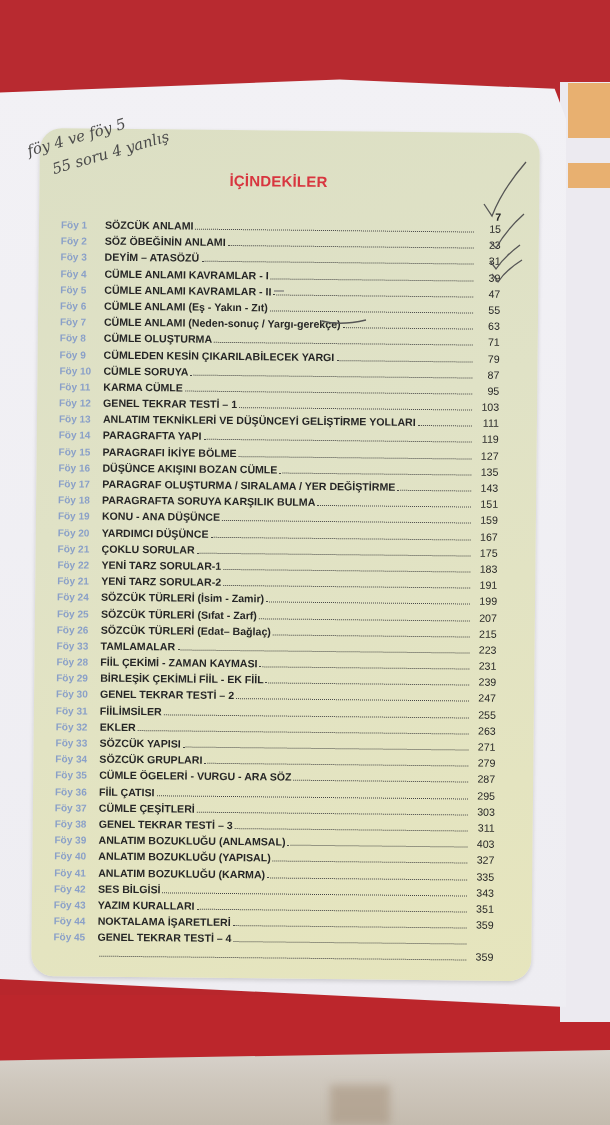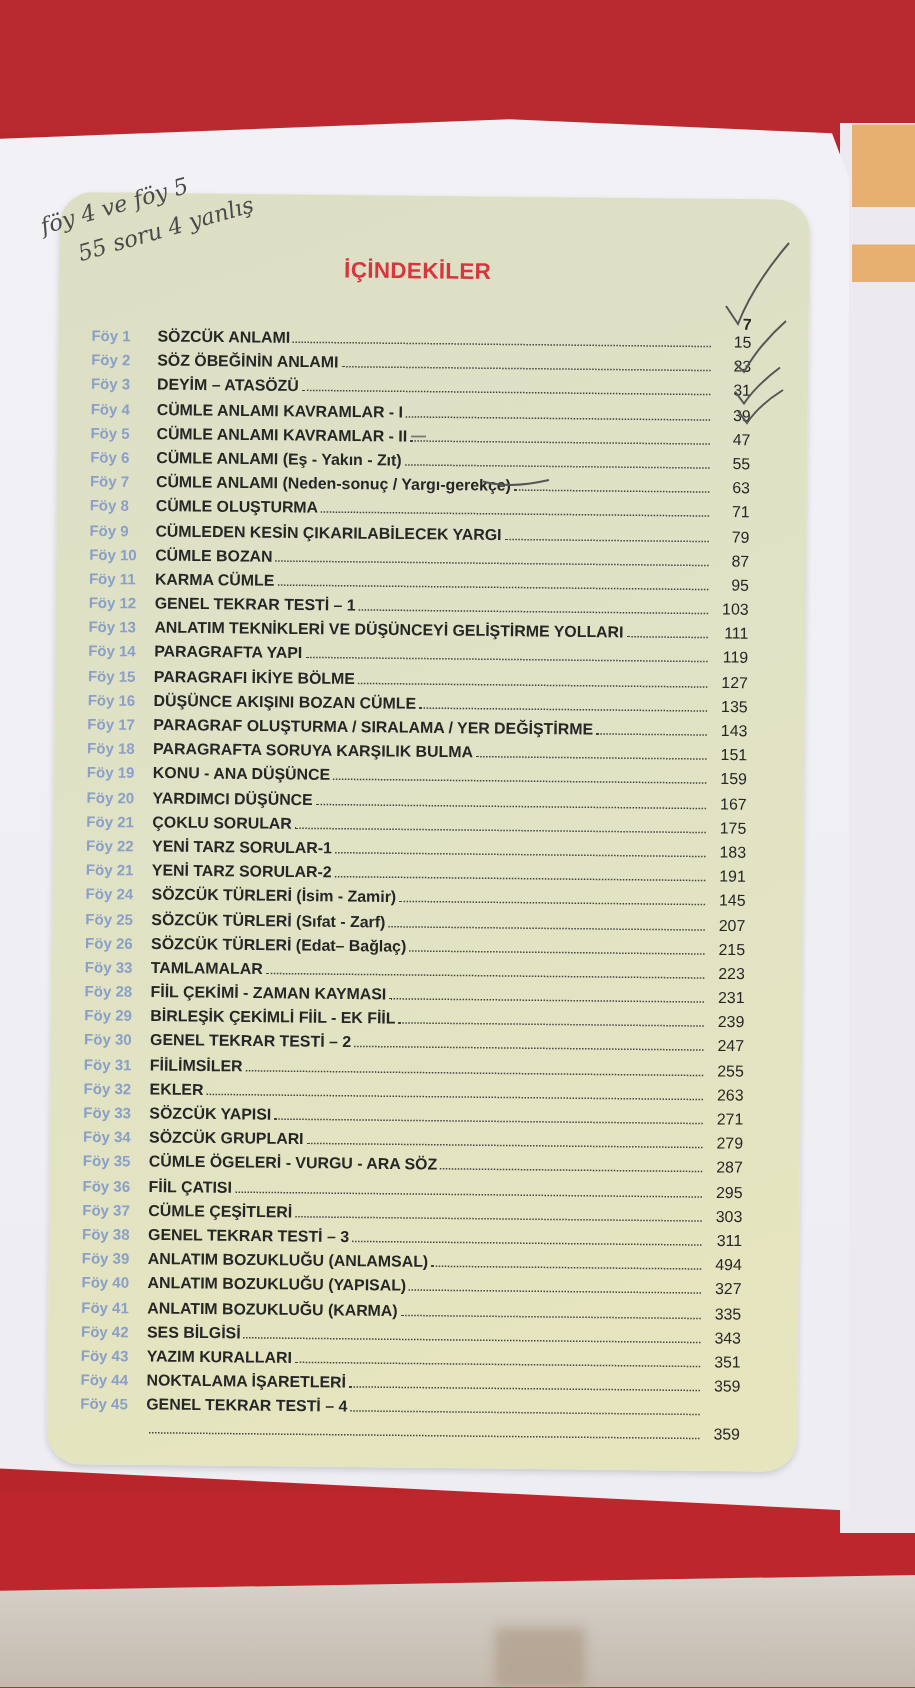--- a/index.html
+++ b/index.html
@@ -120,21 +120,21 @@
     <span class="pg">71</span>
   </div>
       <div class="toc-row">
     <span class="foy">Föy 9</span>
     <span class="title">CÜMLEDEN KESİN ÇIKARILABİLECEK YARGI</span>
     <span class="dots"></span>
     <span class="pg">79</span>
   </div>
       <div class="toc-row">
     <span class="foy">Föy 10</span>
-    <span class="title">CÜMLE BOZAN</span>
+    <span class="title">CÜMLE SORUYA</span>
     <span class="dots"></span>
     <span class="pg">87</span>
   </div>
       <div class="toc-row">
     <span class="foy">Föy 11</span>
     <span class="title">KARMA CÜMLE</span>
     <span class="dots"></span>
     <span class="pg">95</span>
   </div>
       <div class="toc-row">
@@ -206,21 +206,21 @@
       <div class="toc-row">
     <span class="foy">Föy 21</span>
     <span class="title">YENİ TARZ SORULAR-2</span>
     <span class="dots"></span>
     <span class="pg">191</span>
   </div>
       <div class="toc-row">
     <span class="foy">Föy 24</span>
     <span class="title">SÖZCÜK TÜRLERİ (İsim - Zamir)</span>
     <span class="dots"></span>
-    <span class="pg">145</span>
+    <span class="pg">199</span>
   </div>
       <div class="toc-row">
     <span class="foy">Föy 25</span>
     <span class="title">SÖZCÜK TÜRLERİ (Sıfat - Zarf)</span>
     <span class="dots"></span>
     <span class="pg">207</span>
   </div>
       <div class="toc-row">
     <span class="foy">Föy 26</span>
     <span class="title">SÖZCÜK TÜRLERİ (Edat– Bağlaç)</span>
@@ -296,21 +296,21 @@
       <div class="toc-row">
     <span class="foy">Föy 38</span>
     <span class="title">GENEL TEKRAR TESTİ – 3</span>
     <span class="dots"></span>
     <span class="pg">311</span>
   </div>
       <div class="toc-row">
     <span class="foy">Föy 39</span>
     <span class="title">ANLATIM BOZUKLUĞU (ANLAMSAL)</span>
     <span class="dots"></span>
-    <span class="pg">494</span>
+    <span class="pg">403</span>
   </div>
       <div class="toc-row">
     <span class="foy">Föy 40</span>
     <span class="title">ANLATIM BOZUKLUĞU (YAPISAL)</span>
     <span class="dots"></span>
     <span class="pg">327</span>
   </div>
       <div class="toc-row">
     <span class="foy">Föy 41</span>
     <span class="title">ANLATIM BOZUKLUĞU (KARMA)</span>

